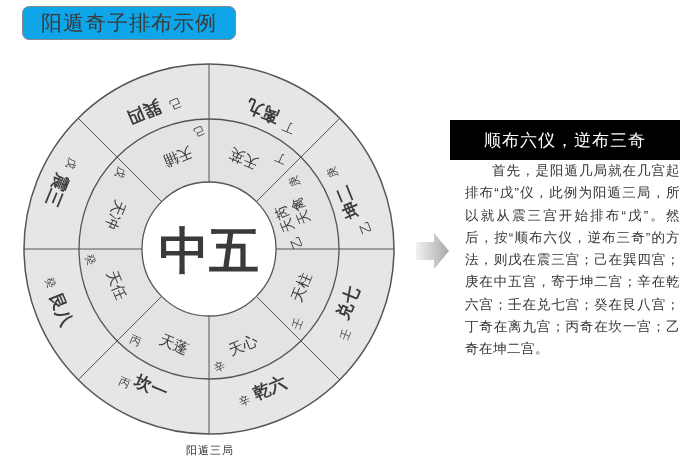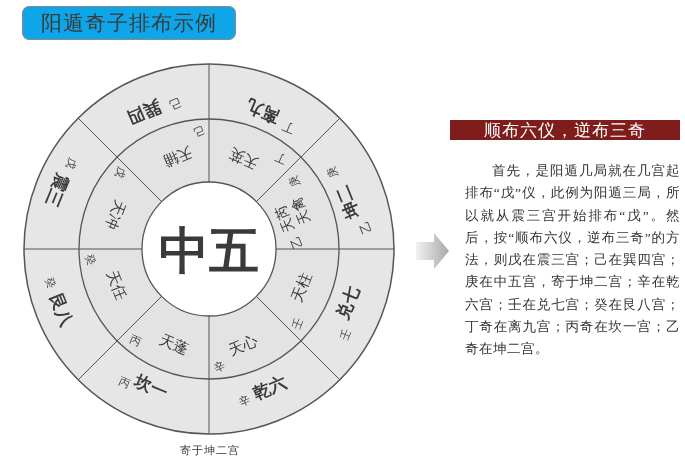--- a/index.html
+++ b/index.html
@@ -13,27 +13,27 @@
     display:flex; align-items:center; justify-content:center;
     font-size:21px; color:#3a3a3a; letter-spacing:1px;
   }
   svg.diagram { position:absolute; left:0; top:0; }
   .cap {
     position:absolute; left:160px; top:443px; width:100px; text-align:center;
     font-family:"DejaVu Serif", serif; font-size:11px; color:#333; letter-spacing:1px;
   }
   .arrow { position:absolute; left:416px; top:233px; }
   .side-head {
-    position:absolute; left:450px; top:120px; width:230px; height:20px;
-    background:#7f1d1d; color:#fff; font-size:17px;
+    position:absolute; left:450px; top:120px; width:230px; height:40px;
+    background:#000000; color:#fff; font-size:17px;
     display:flex; align-items:center; justify-content:center; letter-spacing:1px;
   }
   .side-text {
     position:absolute; left:465px; top:160px; width:215px;
-    font-family:Liberation Serif, serif; font-size:13.5px; line-height:22.3px;
+    font-family:Liberation Sans, sans-serif; font-size:13.5px; line-height:22.3px;
     color:#333; text-indent:27px; text-align:justify; letter-spacing:0.5px;
   }
   .t { font-family:"DejaVu Sans", sans-serif; fill:#3a3a3a; }
   .s { font-family:"DejaVu Serif", serif; fill:#444; }
 </style>
 </head>
 <body>
 
 <div class="title-box">阳遁奇子排布示例</div>
 
@@ -104,21 +104,21 @@
   </g>
 
   <g>
     <text class="t" font-size="17" font-weight="bold" text-anchor="middle" transform="translate(52,188) rotate(112)">震三</text>
     <text class="s" font-size="11" text-anchor="middle" transform="translate(68,162) rotate(112)">戊</text>
     <text class="t" font-size="15" text-anchor="middle" transform="translate(111,213) rotate(112)">天冲</text>
     <text class="s" font-size="11" text-anchor="middle" transform="translate(117,171) rotate(112)">戊</text>
   </g>
 </svg>
 
-<div class="cap">寄于坤二宫</div>
+<div class="cap">阳遁三局</div>
 
 <svg class="arrow" width="34" height="36" viewBox="0 0 34 36">
   <defs>
     <linearGradient id="ag" x1="0" x2="1" y1="0" y2="0">
       <stop offset="0" stop-color="#f2f2f2"></stop>
       <stop offset="1" stop-color="#a8a8a8"></stop>
     </linearGradient>
   </defs>
   <polygon points="0,9 18,9 18,0 33,18 18,36 18,27 0,27" fill="url(#ag)"></polygon>
 </svg>

